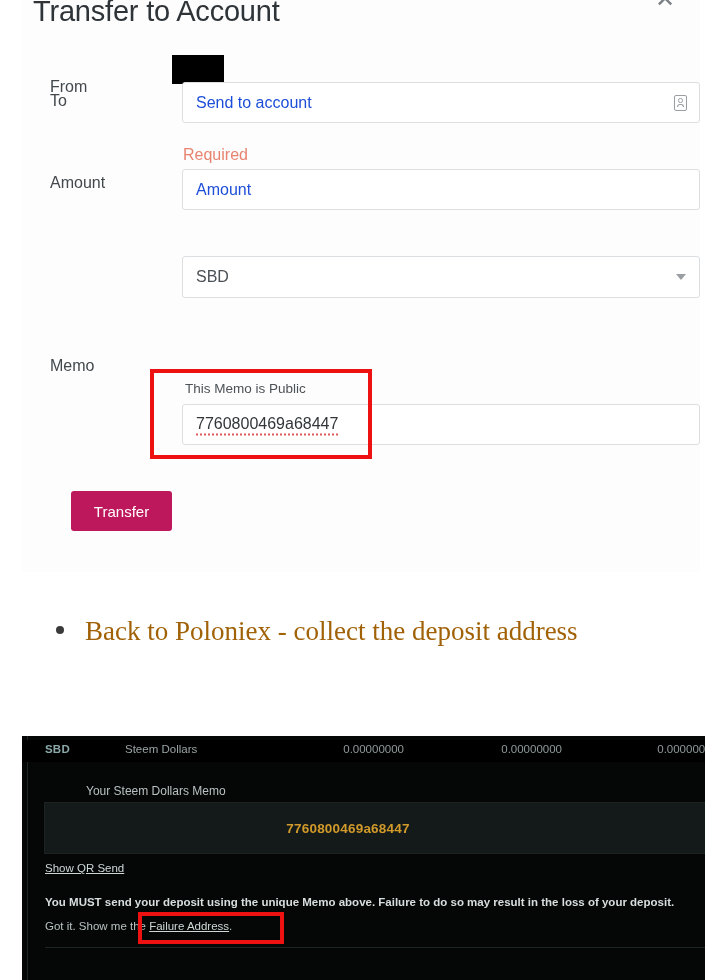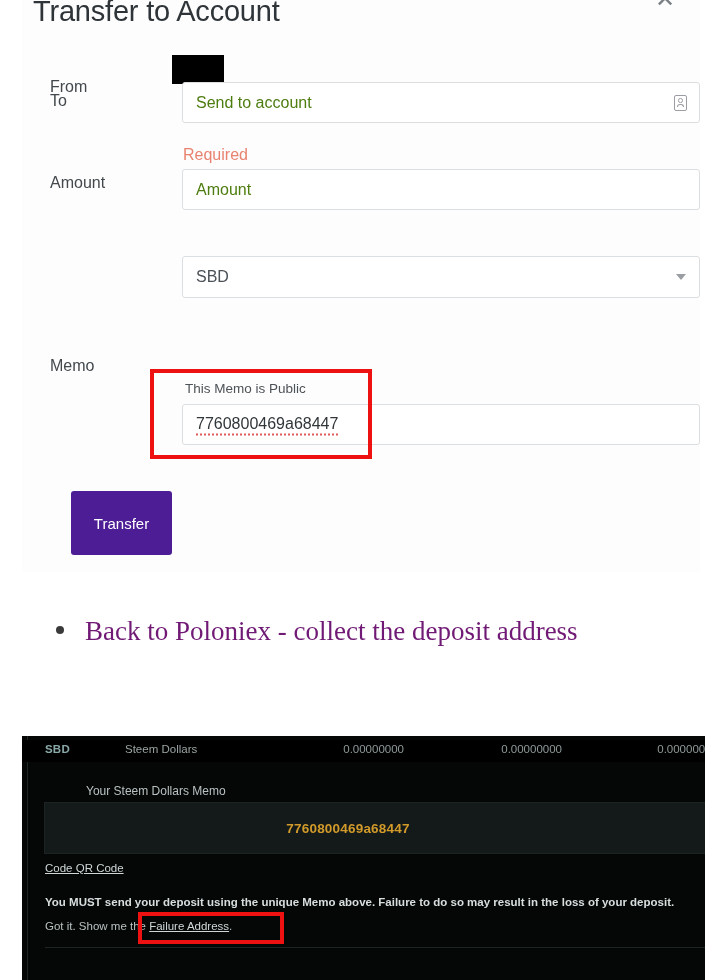--- a/index.html
+++ b/index.html
@@ -79,21 +79,21 @@
     border: 1px solid #dcdfe2;
     border-radius: 3px;
     box-sizing: border-box;
   }
   .input-box .ph {
     position: absolute;
     left: 13px;
     top: 50%;
     transform: translateY(-50%);
     font-size: 16px;
-    color: #4d7c0f;
+    color: #1d4ed8;
   }
   .input-box .val {
     position: absolute;
     left: 13px;
     top: 50%;
     transform: translateY(-50%);
     font-size: 16px;
     color: #30363a;
   }
   .in-to     { top: 82px; }
@@ -198,22 +198,22 @@
     color: #2f3538;
     border-bottom: 2px dotted #e05a5a;
     padding-bottom: 1px;
   }
 
   .btn-transfer {
     position: absolute;
     left: 49px;
     top: 491px;
     width: 101px;
-    height: 64px;
-    background: #4c1d95;
+    height: 40px;
+    background: #be185d;
     border: none;
     border-radius: 3px;
     color: #ffffff;
     font-size: 15px;
     font-family: "Liberation Sans", sans-serif;
     cursor: pointer;
   }
 
   
   .anno-box {
@@ -231,21 +231,21 @@
     left: 0;
     top: 604px;
     width: 720px;
   }
   .bullet-row {
     position: relative;
     padding-left: 85px;
     font-family: "Liberation Serif", serif;
     font-size: 27px;
     line-height: 54px;
-    color: #701a75;
+    color: #a16207;
   }
   .bullet-dot {
     position: absolute;
     left: 56px;
     top: 22px;
     width: 8px;
     height: 8px;
     background: #3a3a3a;
     border-radius: 50%;
   }
@@ -446,21 +446,21 @@
     <span class="c-num n2">0.00000000</span>
     <span class="c-num n3">0.00000000</span>
   </div>
 
   <div class="memo-caption">Your Steem Dollars Memo</div>
 
   <div class="memo-display">
     <span class="code">7760800469a68447</span>
   </div>
 
-  <div class="qr-link">Code QR Code</div>
+  <div class="qr-link">Show QR Send</div>
 
   <div class="warn-line">You MUST send your deposit using the unique Memo above. Failure to do so may result in the loss of your deposit.</div>
 
   <div class="gotit-line">
     <span>Got it. Show me the </span><a>Failure Address</a><span>.</span>
   </div>
 
   <div class="dark-divider"></div>
 
 </div>

